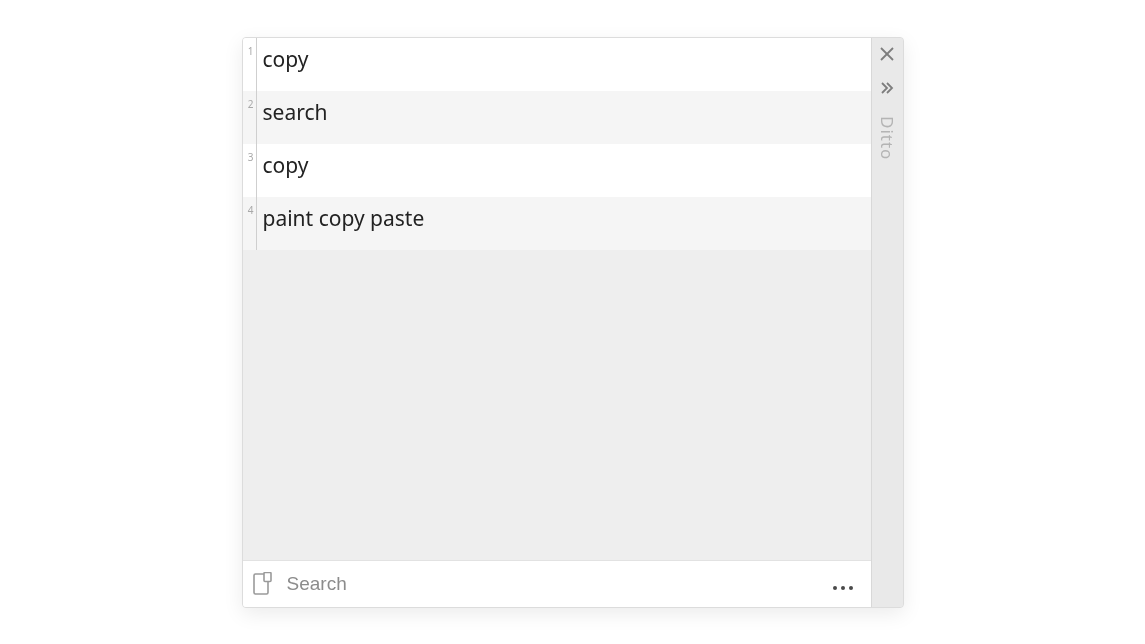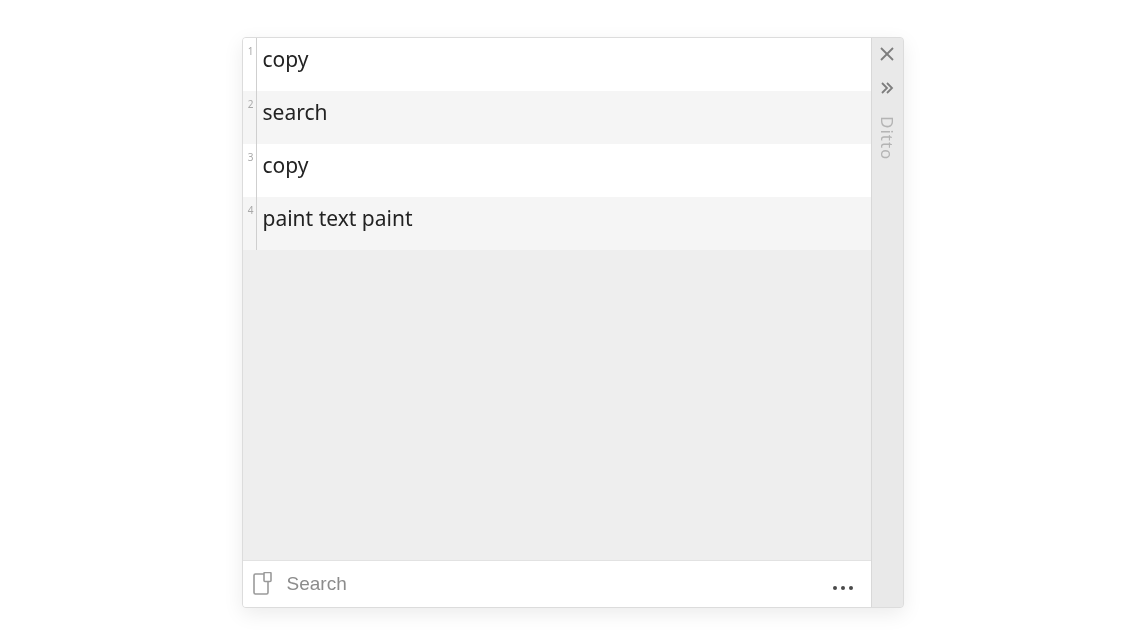--- a/index.html
+++ b/index.html
@@ -148,21 +148,21 @@
         <div class="clip-text">search</div>
       </div>
 
       <div class="clip-item">
         <div class="clip-index">3</div>
         <div class="clip-text">copy</div>
       </div>
 
       <div class="clip-item">
         <div class="clip-index">4</div>
-        <div class="clip-text">paint text paint</div>
+        <div class="clip-text">paint copy paste</div>
       </div>
 
     </div>
 
     <div class="footer">
       <span class="clipboard-icon">
         <svg viewBox="0 0 20 24" width="20" height="24">
           <rect x="1" y="2" width="14" height="20" rx="1.5" fill="none" stroke="#9a9a9a" stroke-width="1.6"></rect>
           <rect x="11" y="0.5" width="7" height="9" rx="1" fill="#ffffff" stroke="#9a9a9a" stroke-width="1.6"></rect>
         </svg>

